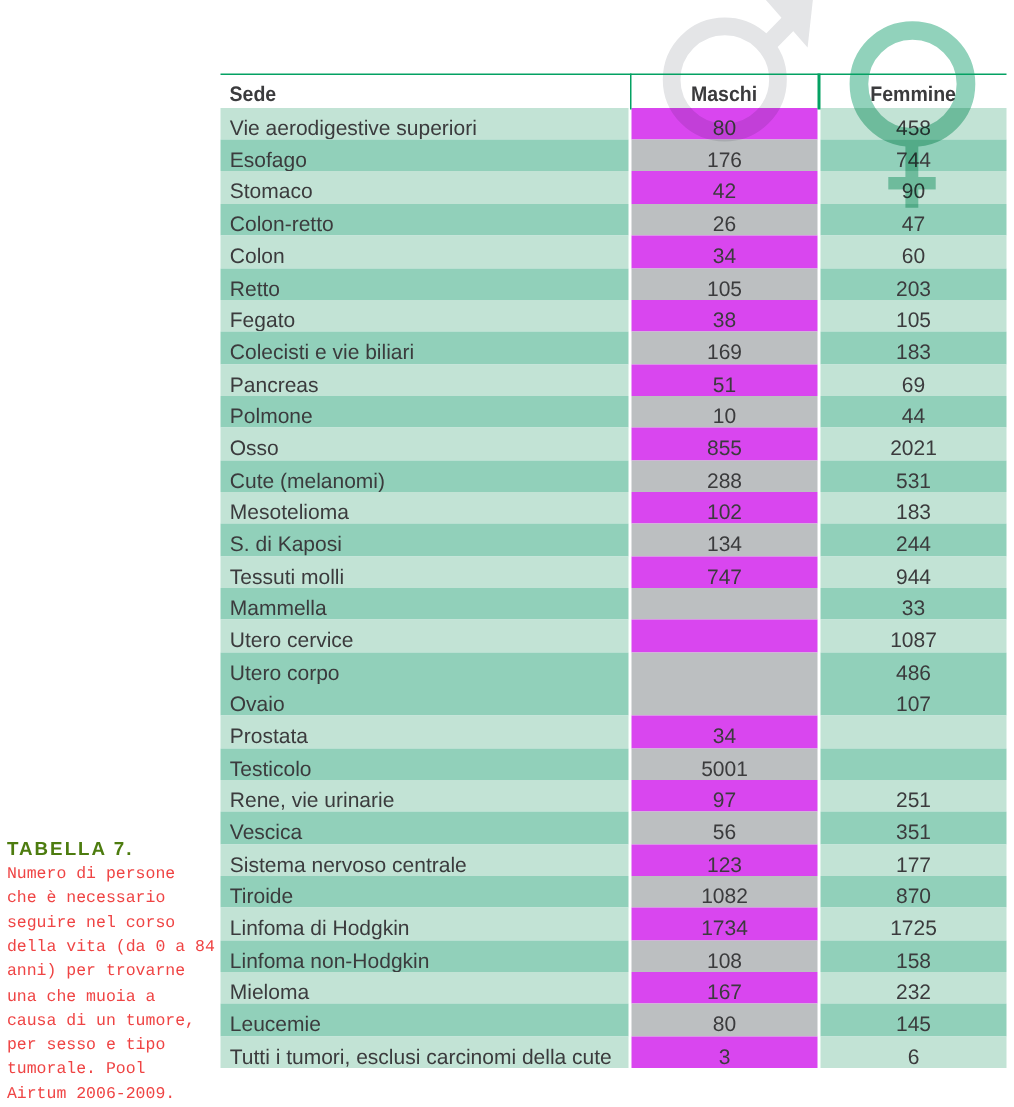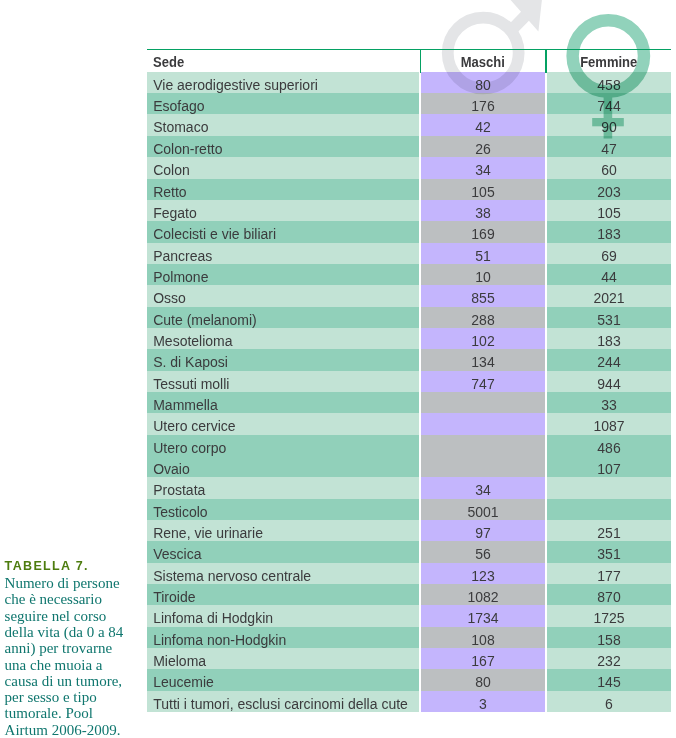--- a/index.html
+++ b/index.html
@@ -27,25 +27,25 @@
   #caption-title {
     font-family: "Liberation Sans", sans-serif;
     font-weight: bold;
     font-size: 12.5px;
     letter-spacing: 1.35px;
     color: #4d7c0f;
     line-height: 16.3px;
     white-space: nowrap;
   }
   #caption-body {
-    font-family: Liberation Serif, serif;
-    font-size: 15px;
+    font-family: Liberation Mono, monospace;
+    font-size: 11px;
     line-height: 16.3px;
     padding-top: 1.3px;
-    color: #0f766e;
+    color: #ef4444;
     white-space: nowrap;
   }
 
   
   #table {
     position: absolute;
     left: 147px;
     top: 49px;
     width: 524px;
   }
@@ -100,21 +100,21 @@
     line-height: 26.9px;
     height: 22.8px;
     background: transparent;
   }
   #header-row > div > span { transform: scaleX(0.93); }
   #header-row .c-sede > span { transform-origin: left center; }
 
   
   .trow.odd  .c-sede, .trow.odd  .c-num2 { background: #c2e3d5; }
   .trow.even .c-sede, .trow.even .c-num2 { background: #91d0ba; }
-  .trow.odd  .c-num  { background: #c4b5fd; }
+  .trow.odd  .c-num  { background: #d946ef; }
   .trow.even .c-num  { background: #bcbfc1; }
 
   
   .symbol {
     position: absolute;
     mix-blend-mode: multiply;
     pointer-events: none;
     z-index: 2;
   }
   #male-symbol   { left: 430px; top: -10px; }

